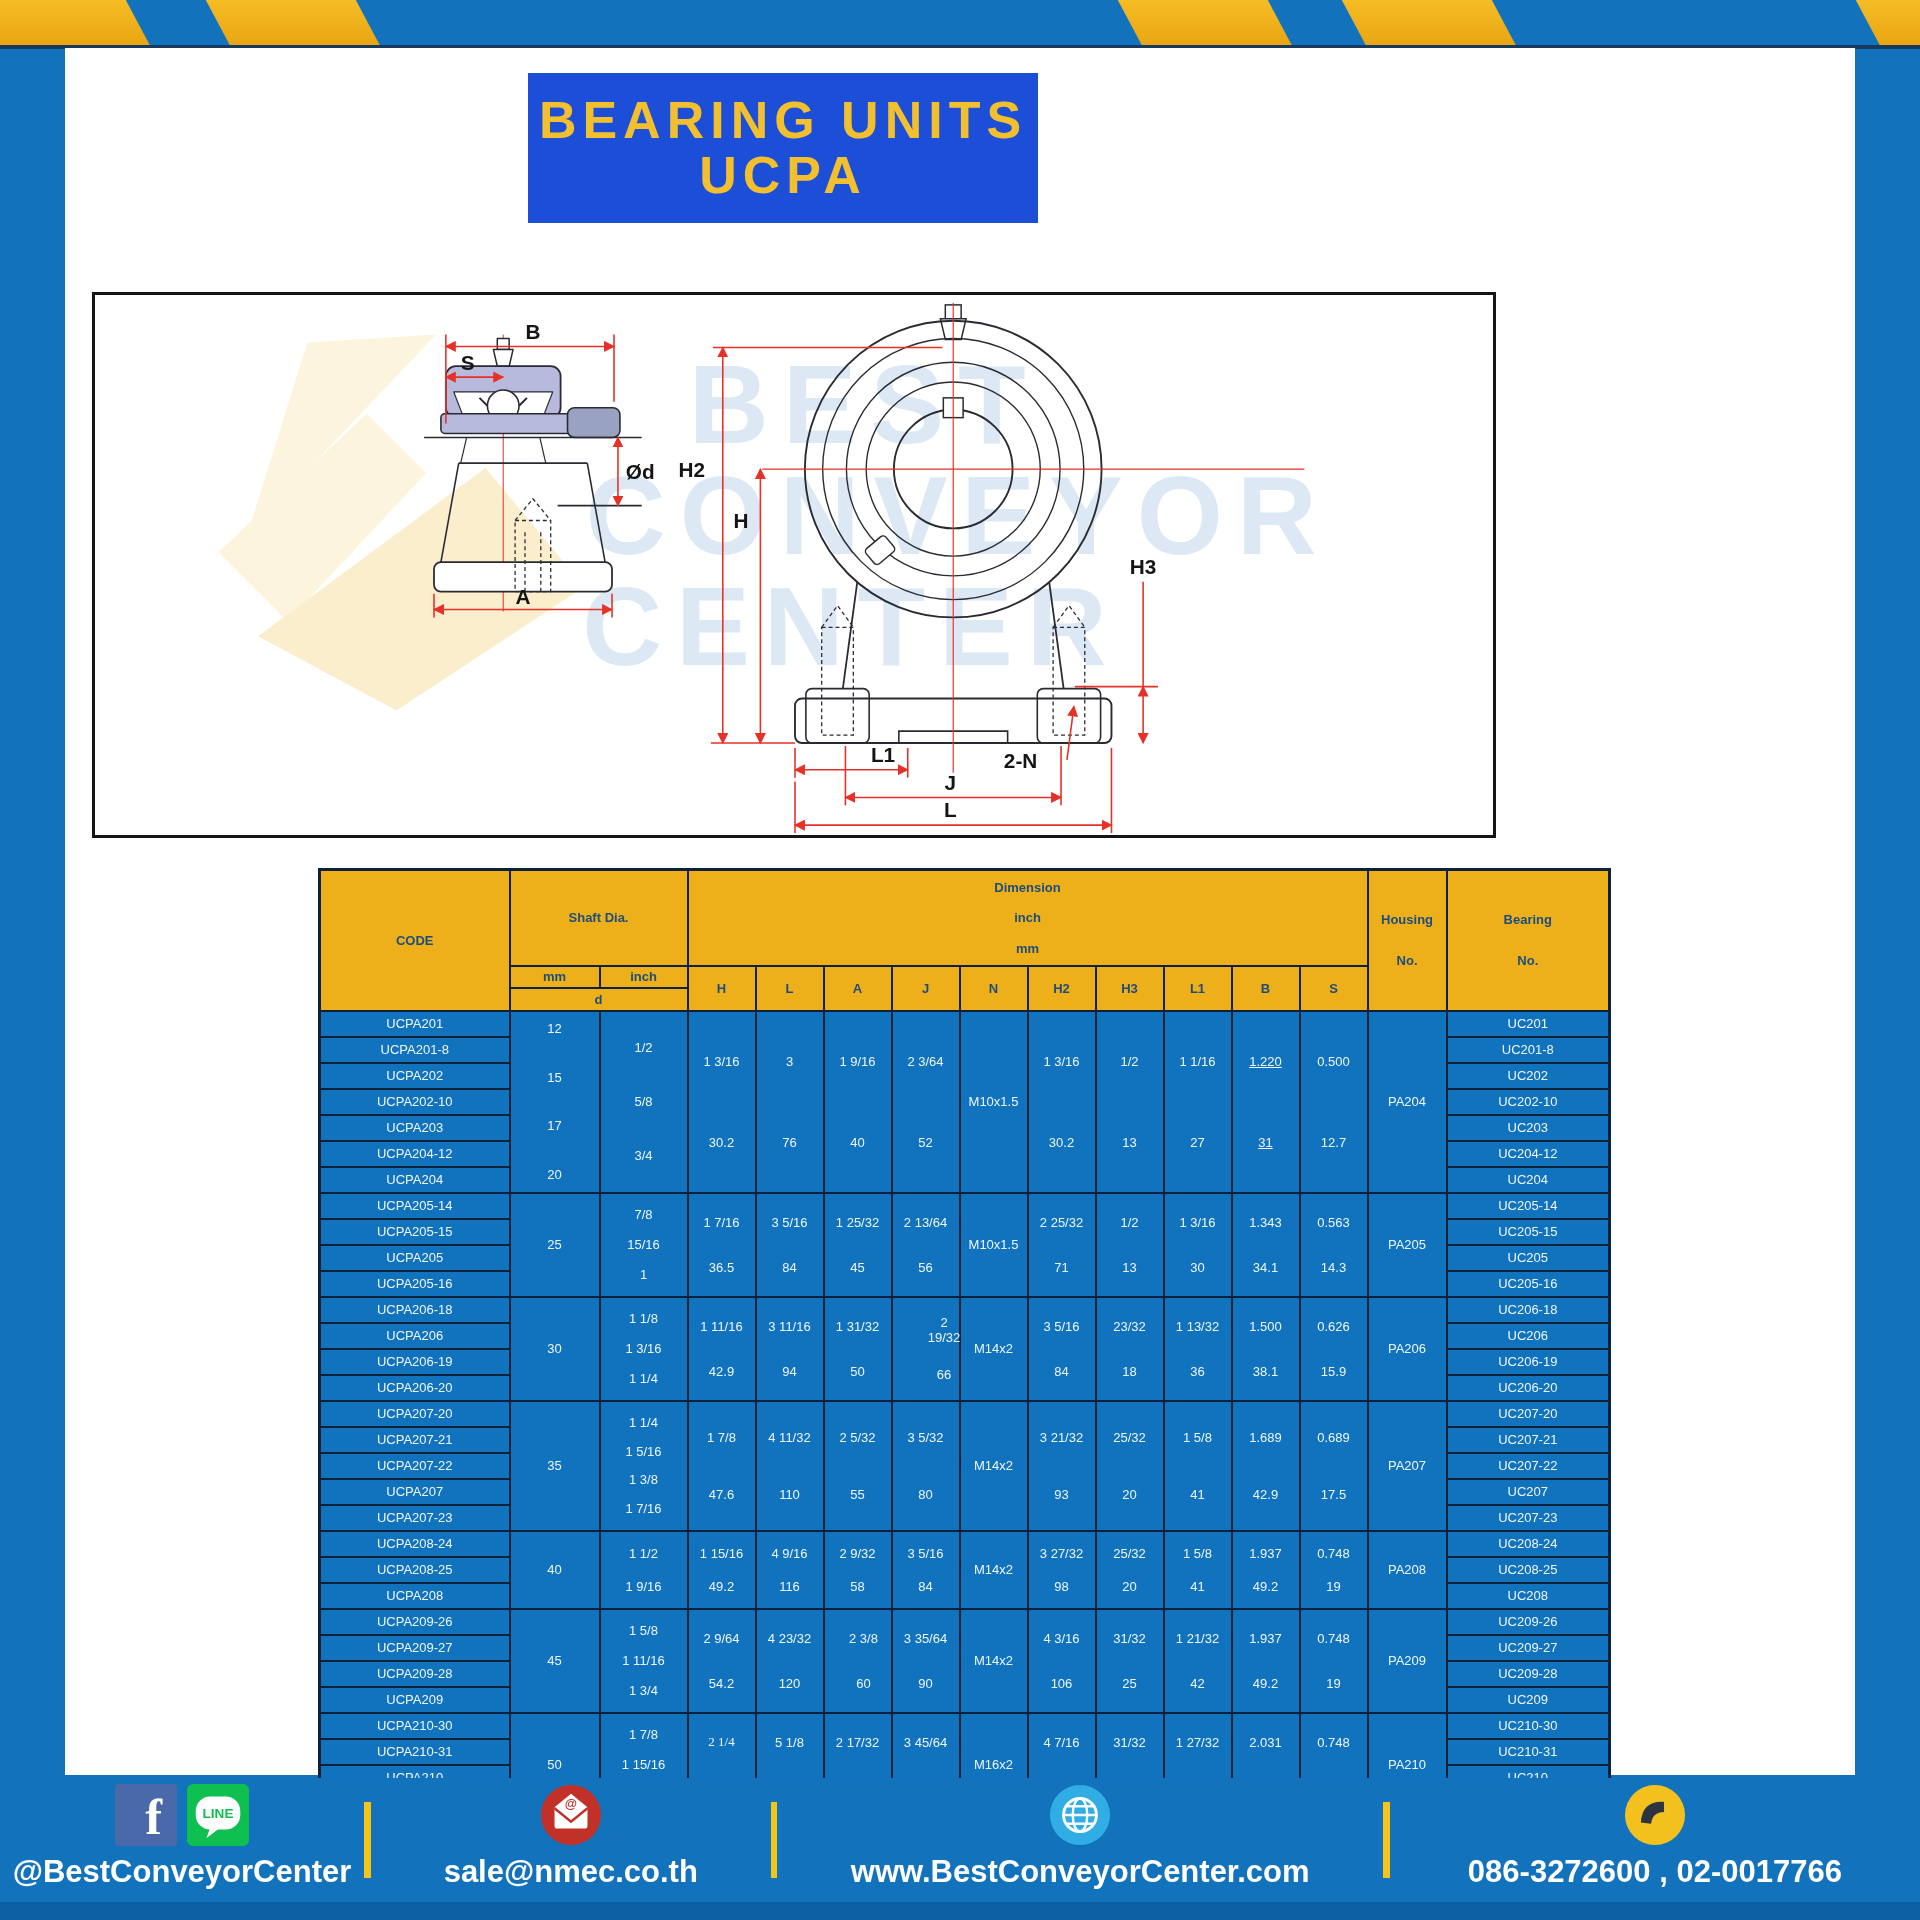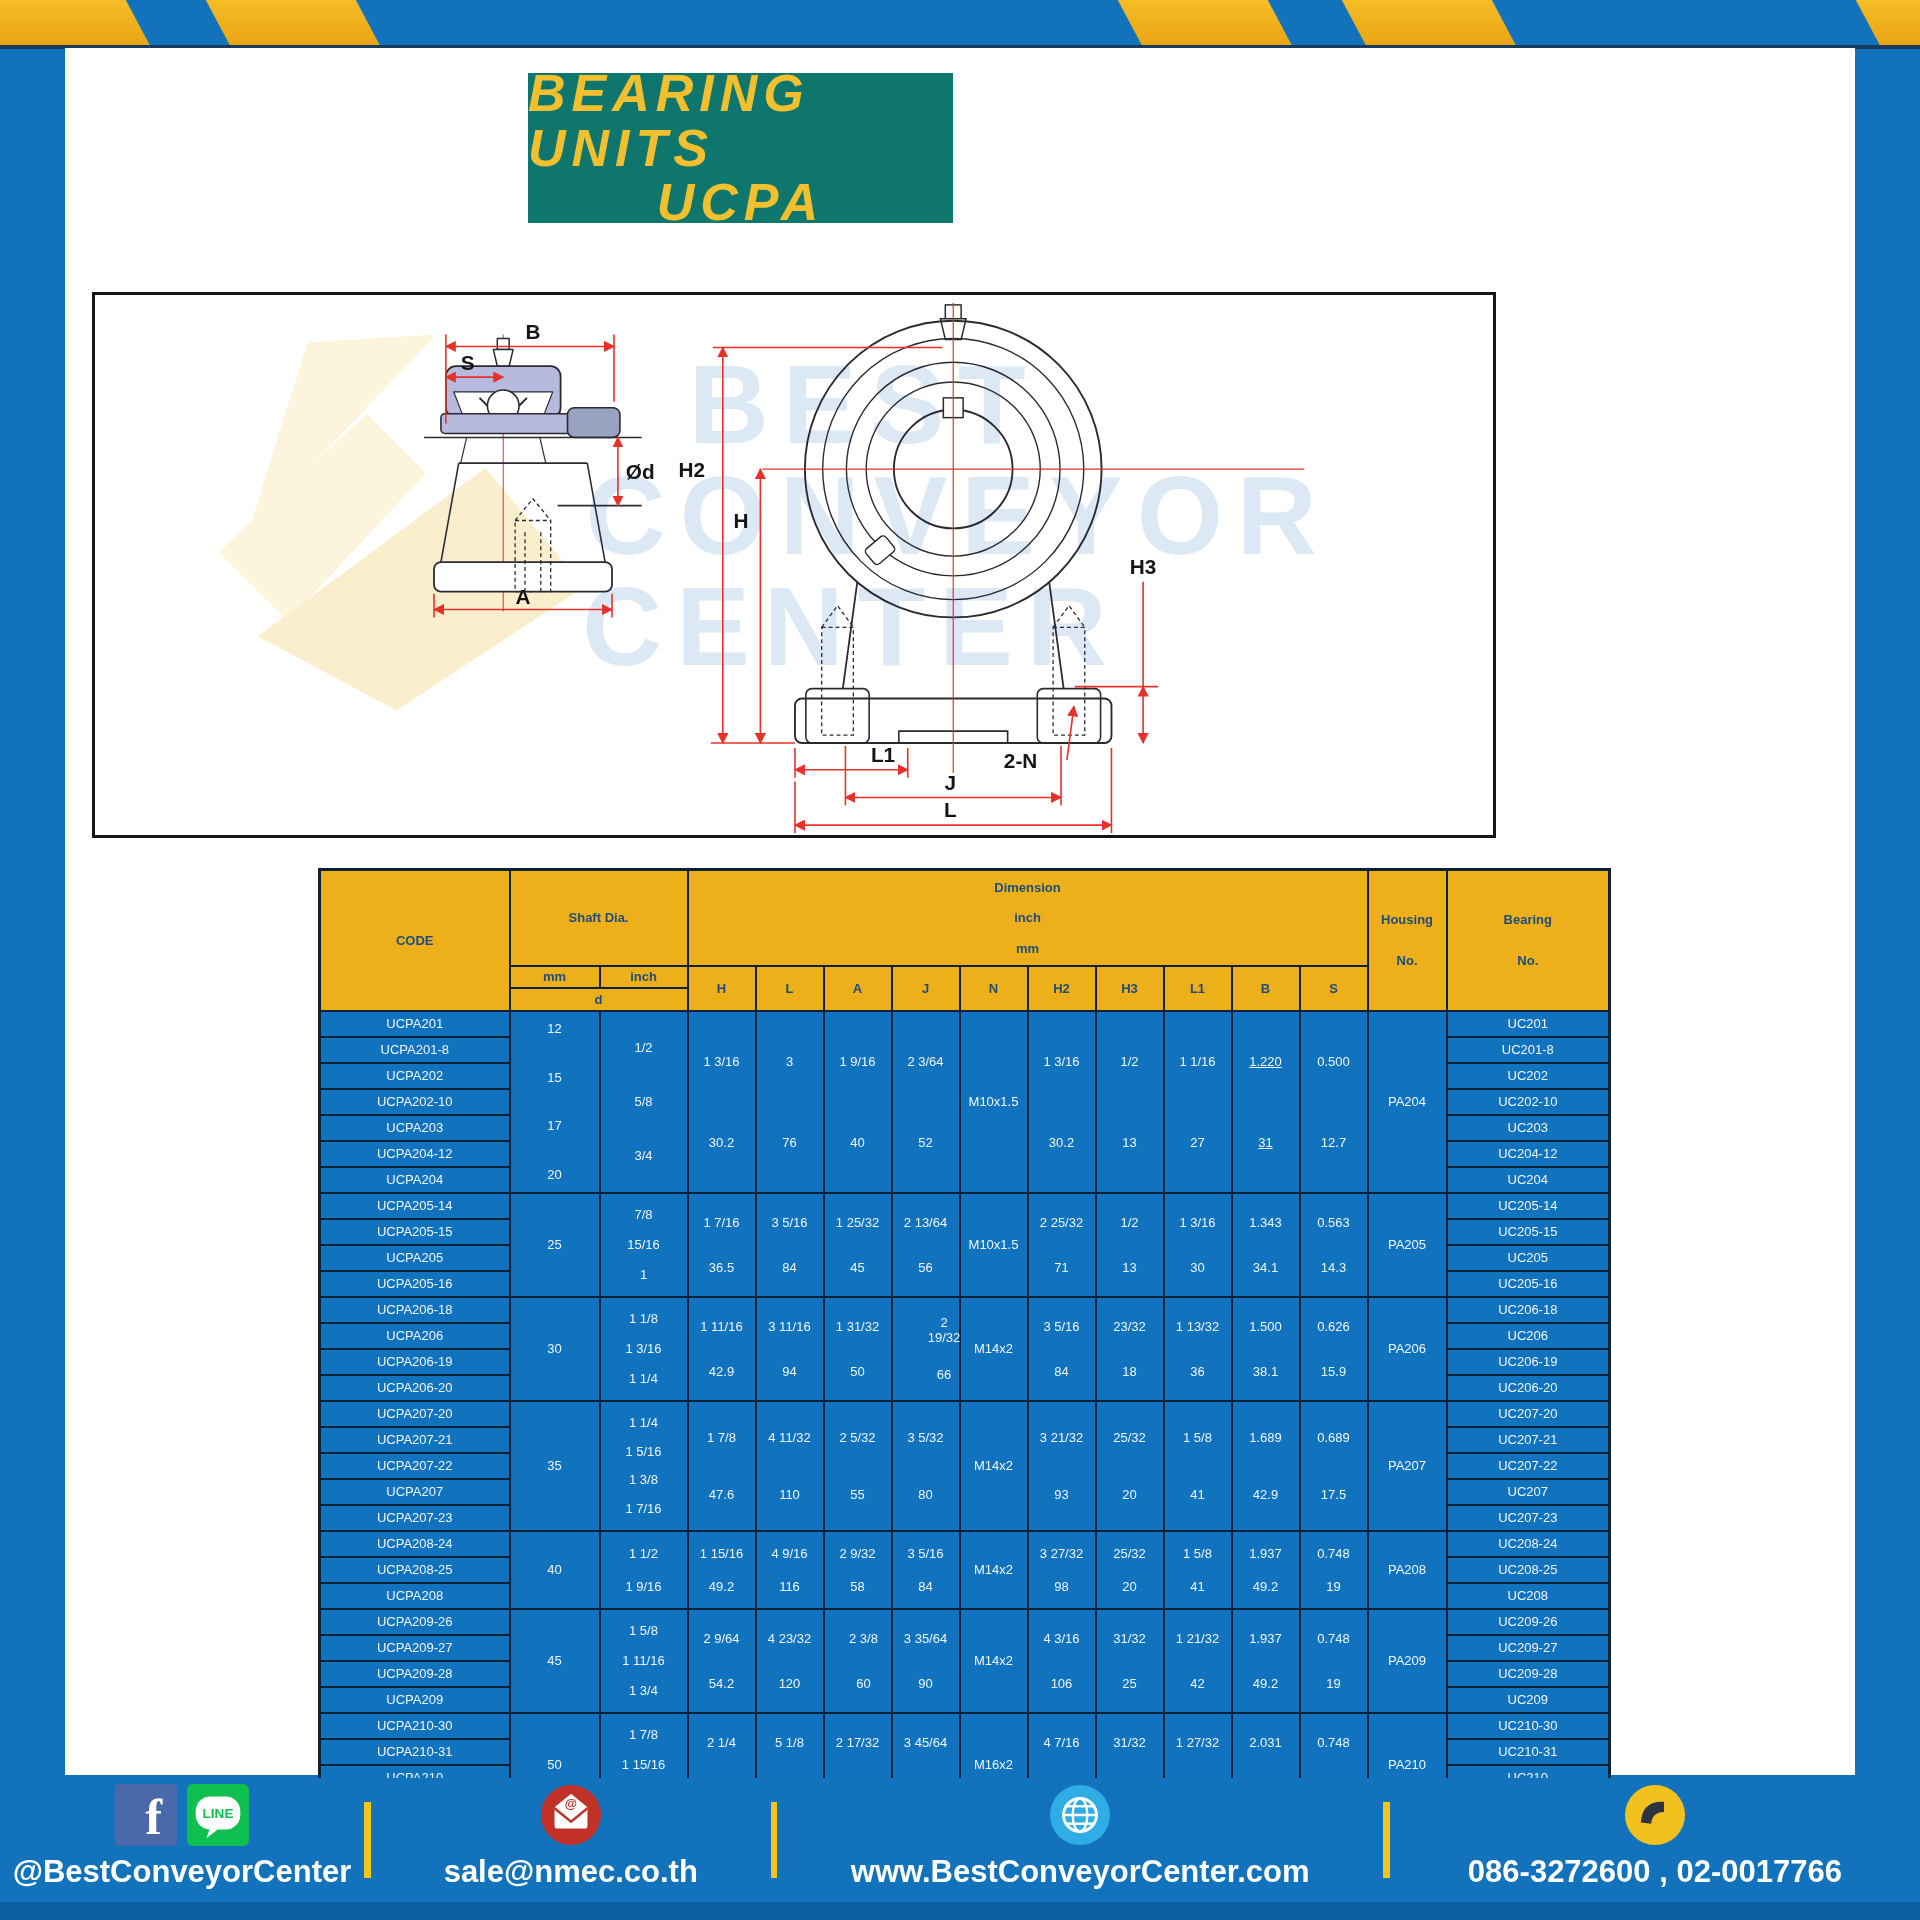--- a/index.html
+++ b/index.html
@@ -6,22 +6,22 @@
   .page{position:relative;width:1920px;height:1920px;background:#1273bc;overflow:hidden;
         font-family:"Liberation Sans",sans-serif;}
   
   .hazard{position:absolute;left:0;top:0;width:1920px;height:46px;background:#1273bc;overflow:hidden;}
   .stripe{position:absolute;top:0;height:46px;width:150px;
           background:linear-gradient(#f6bd25,#e8a512);transform:skewX(28deg);}
   .hazard-underline{position:absolute;left:0;top:45px;width:1920px;height:4px;background:#173a5e;}
   
   .panel{position:absolute;left:65px;top:48px;width:1790px;height:1727px;background:#ffffff;}
   
-  .titlebox{position:absolute;left:528px;top:73px;width:425px;height:150px;background:#0f766e;
-            display:flex;flex-direction:column;align-items:center;justify-content:center;font-style:italic;}
+  .titlebox{position:absolute;left:528px;top:73px;width:510px;height:150px;background:#1d4ed8;
+            display:flex;flex-direction:column;align-items:center;justify-content:center;}
   .titlebox .t1,.titlebox .t2{color:#f2c02e;font-weight:bold;font-size:52px;letter-spacing:6px;line-height:1.05;}
   
   .diagrambox{position:absolute;left:92px;top:292px;width:1404px;height:546px;border:3px solid #151515;
               background:#fff;box-sizing:border-box;}
   .diagrambox svg{display:block;width:100%;height:100%;}
   
   .spec-table{position:absolute;left:318px;top:868px;border-collapse:collapse;table-layout:fixed;
               width:1290px;border:3px solid #0d2138;}
   .spec-table th,.spec-table td{border:2px solid #0d2138;padding:0;text-align:center;vertical-align:middle;}
   .spec-table thead th{background:#eeb01a;color:#1d4d7d;font-weight:bold;font-size:13px;}
@@ -803,21 +803,21 @@
             </div>
           </td>
           <td rowspan="4">
             <div class="fill" style="height: 90px;">
               <span>1 7/8</span>
               <span>1 15/16</span>
               <span>2</span>
             </div>
           </td>
           <td rowspan="4">
-            <div class="fill" style="height: 90px;">
+            <div class="fill" style="height: 90px; font-family: Liberation Serif, serif;">
               <span>2 1/4</span>
               <span>57.2</span>
             </div>
           </td>
           <td rowspan="4">
             <div class="fill" style="height: 90px;">
               <span>5 1/8</span>
               <span>130</span>
             </div>
           </td>

